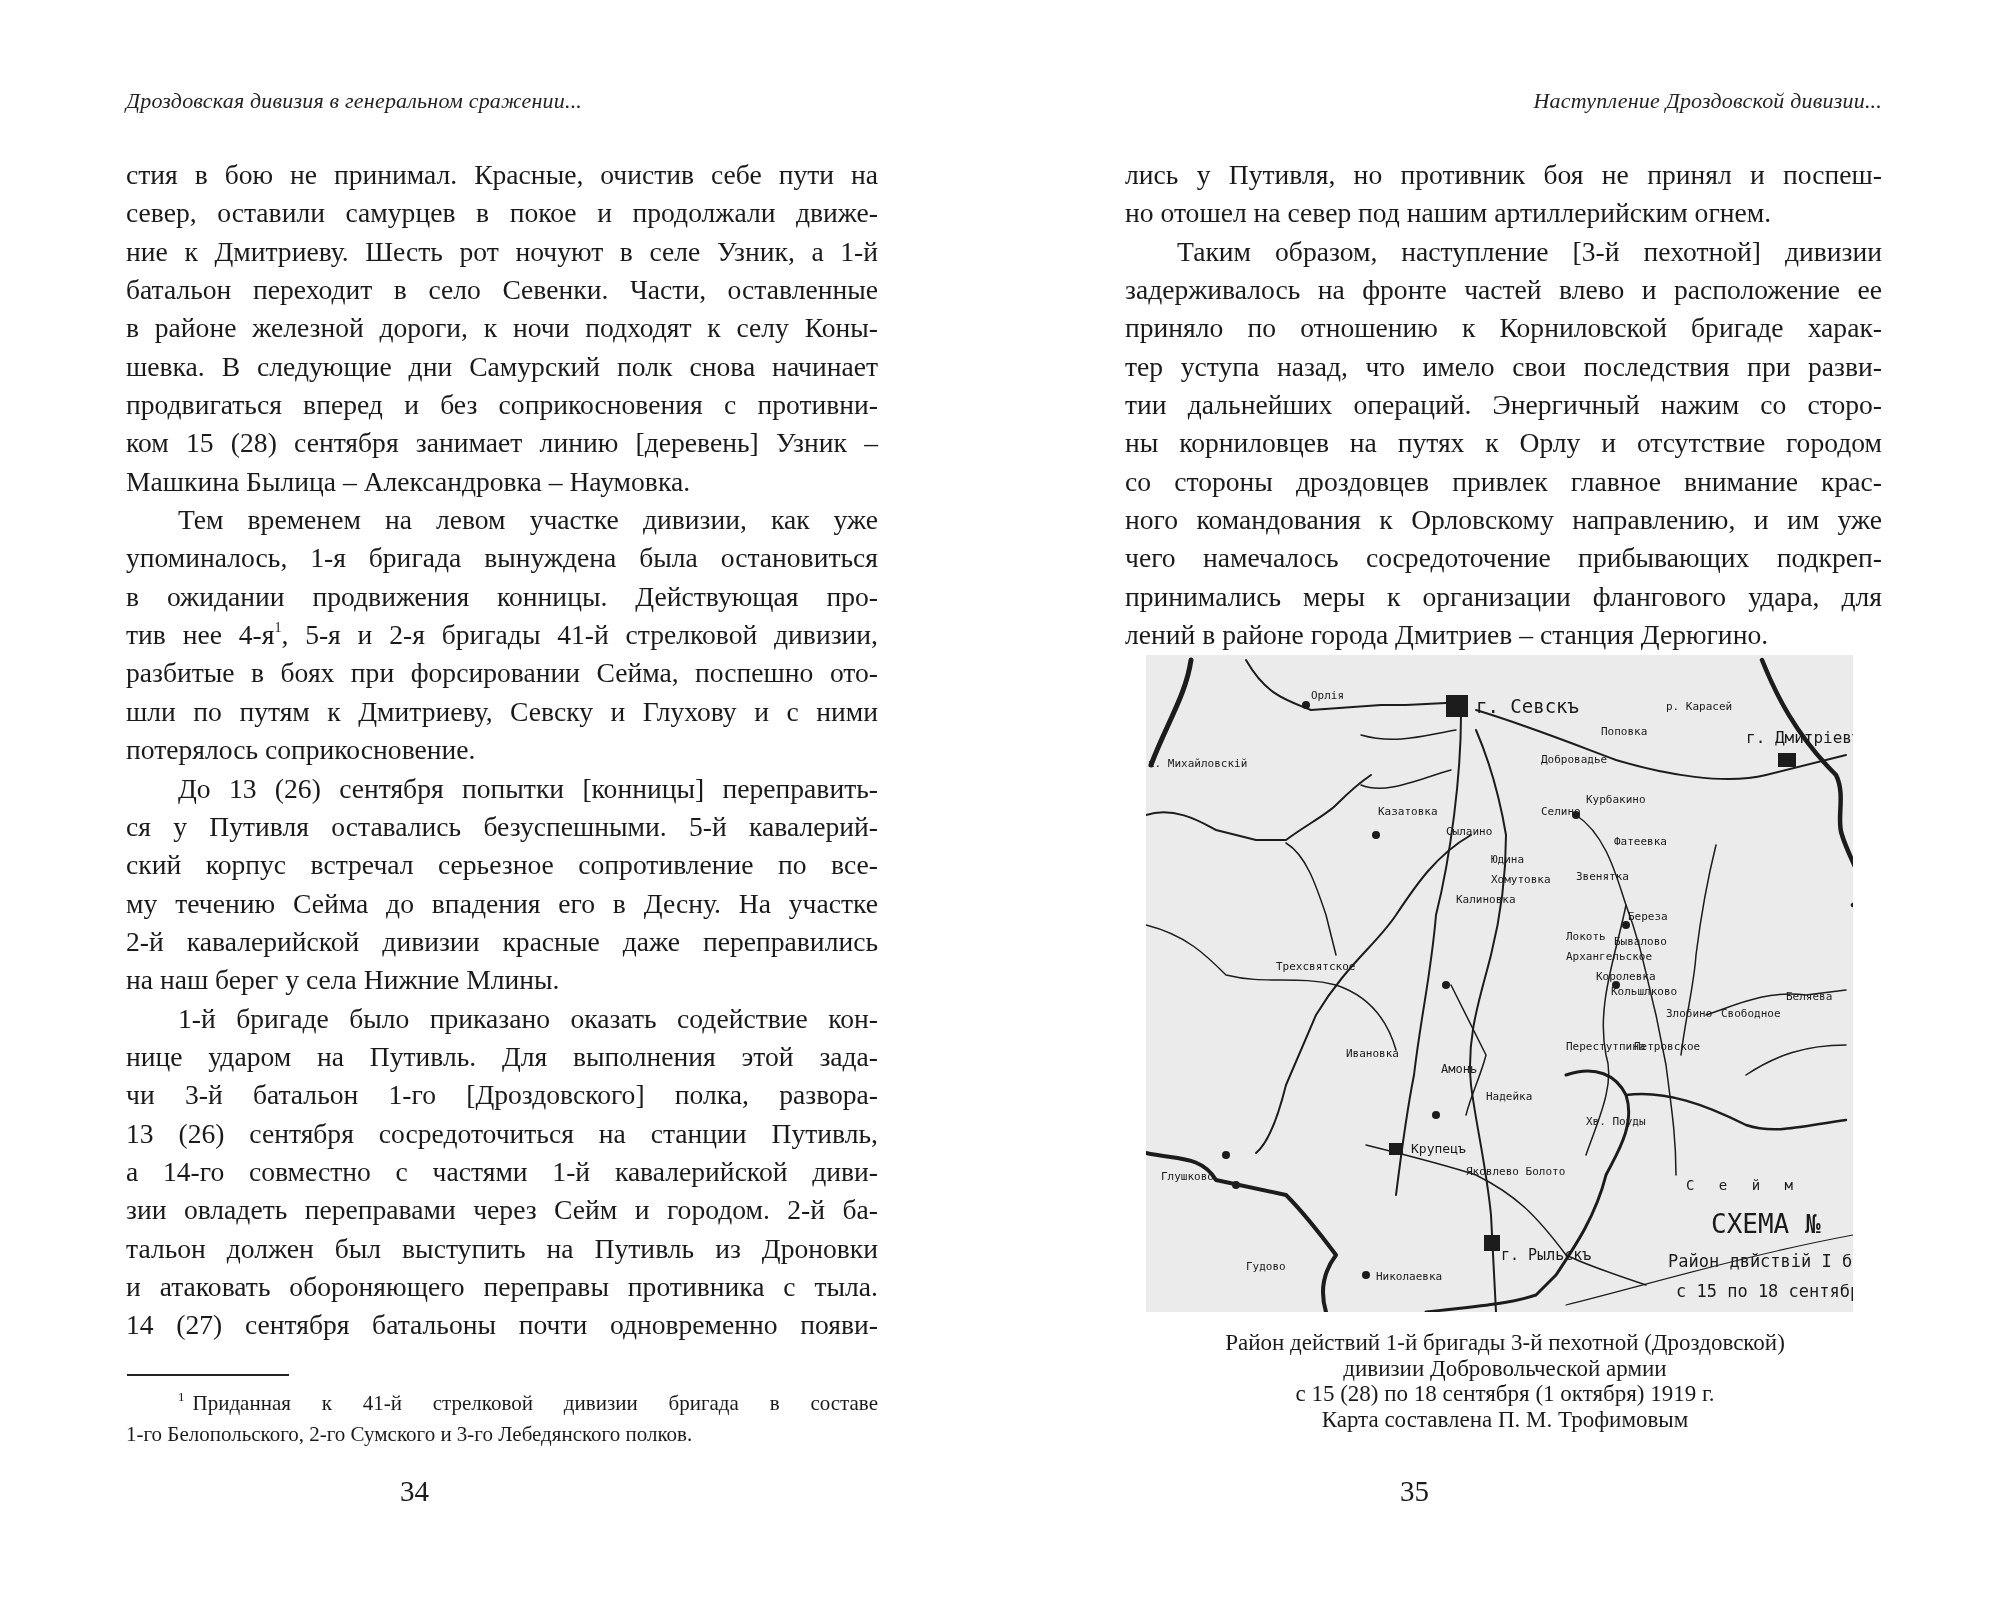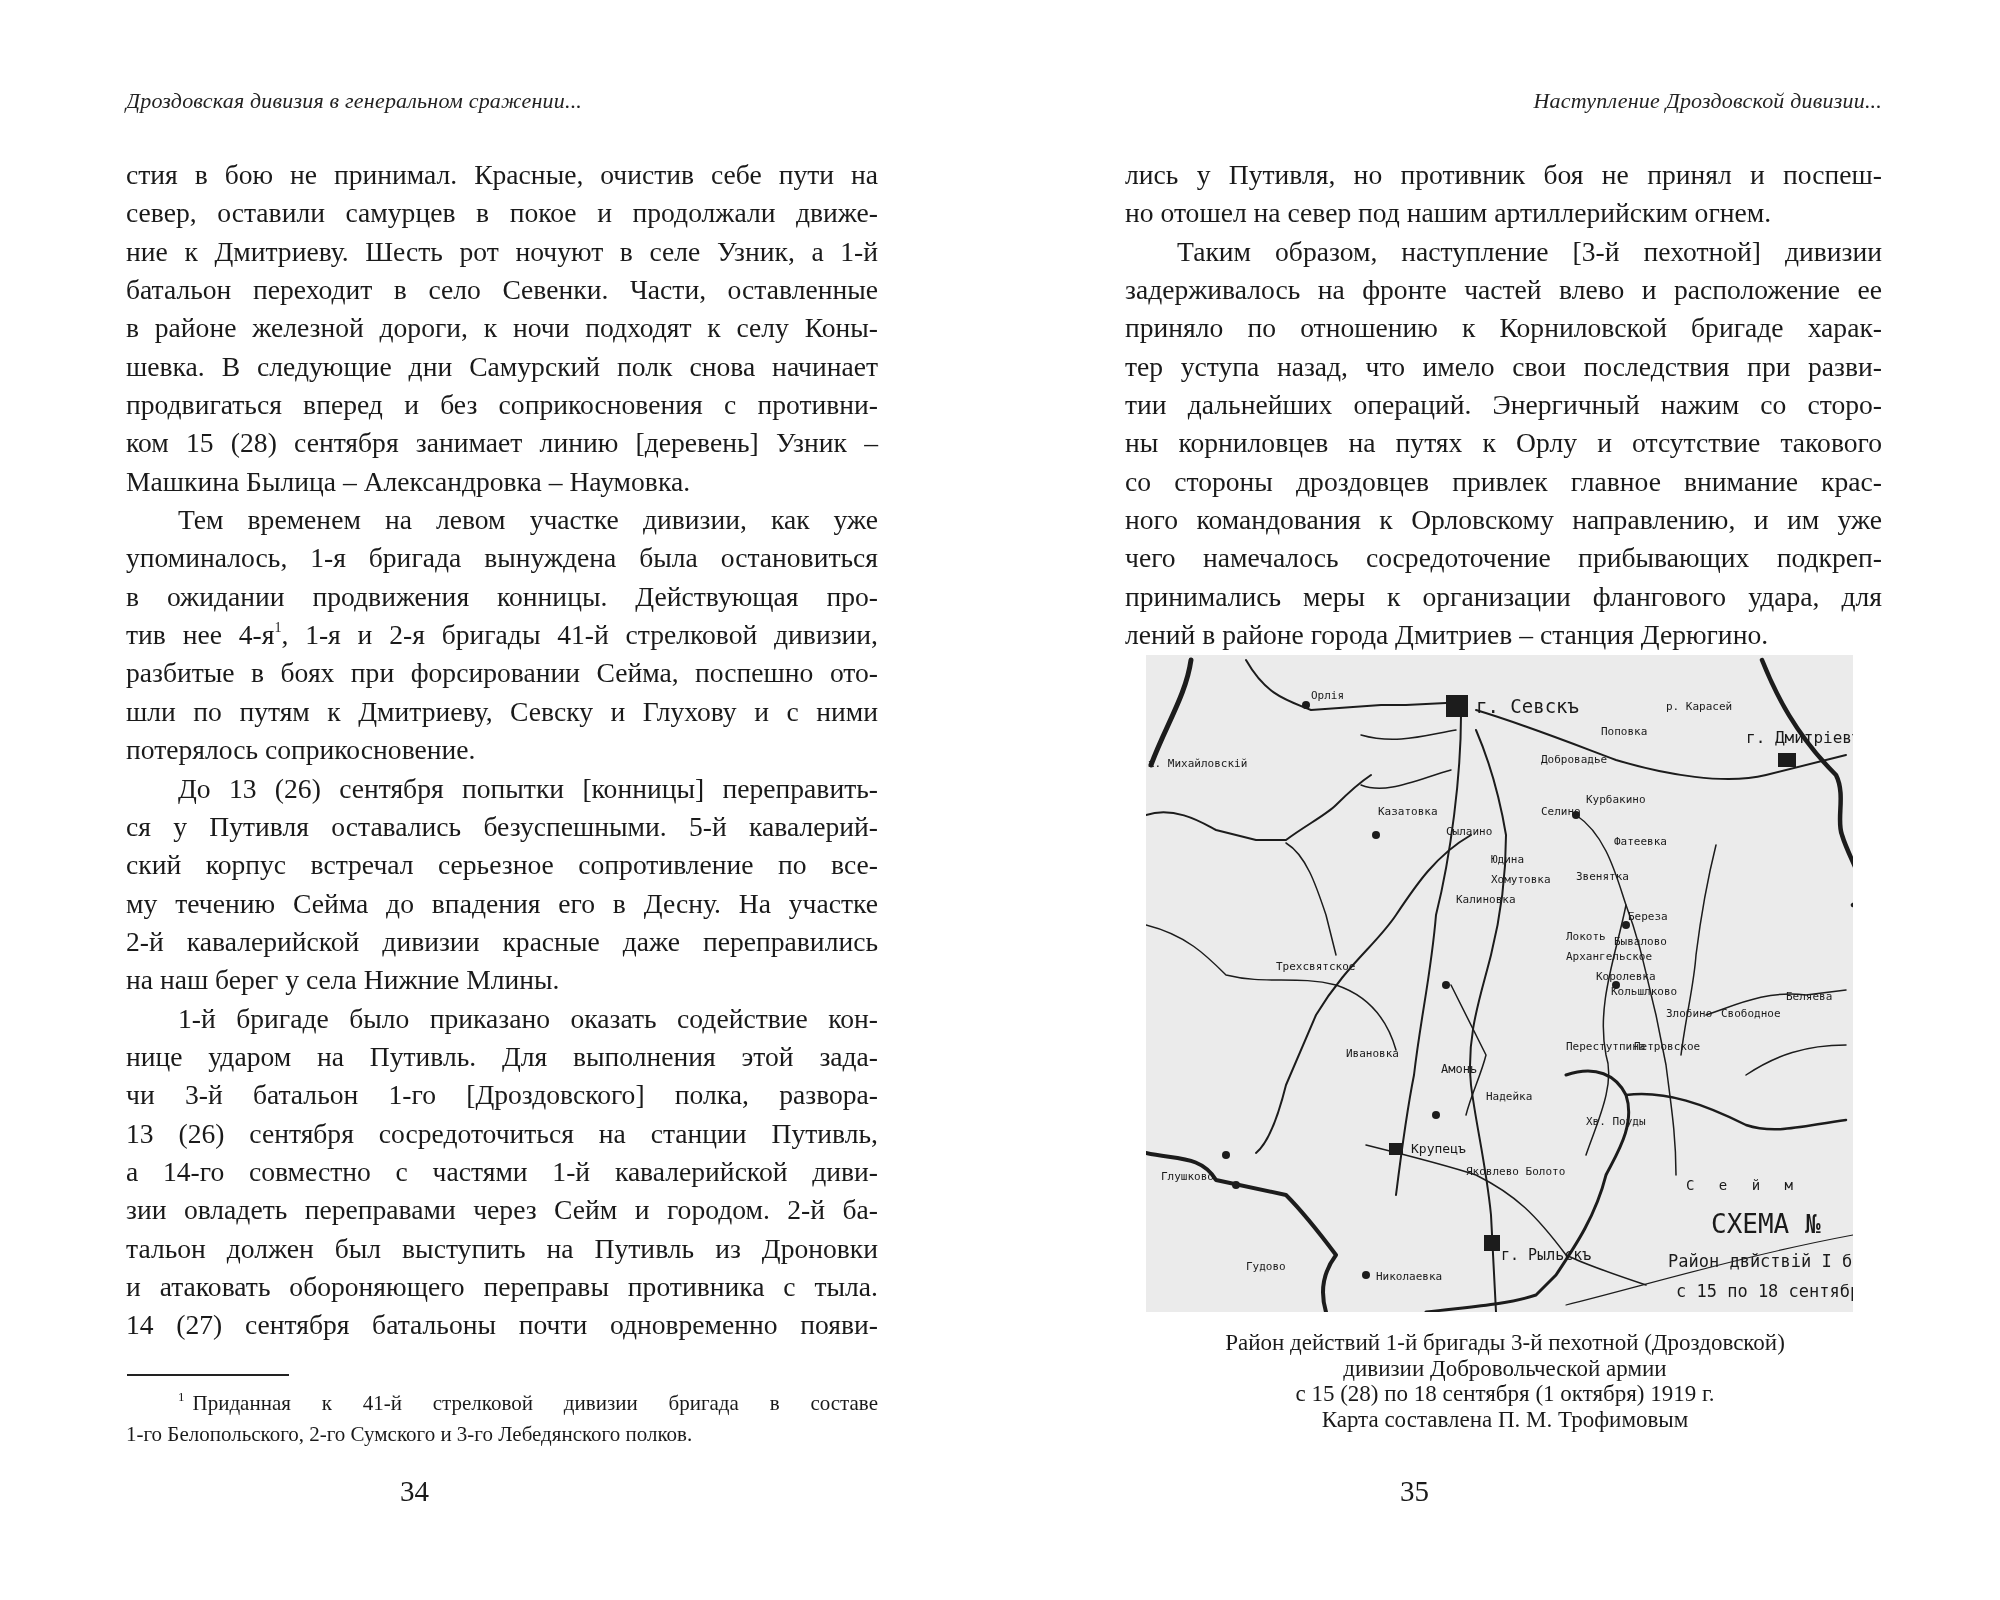--- a/index.html
+++ b/index.html
@@ -49,21 +49,21 @@
     <span class="line">ние к Дмитриеву. Шесть рот ночуют в селе Узник, а 1-й</span>
     <span class="line">батальон переходит в село Севенки. Части, оставленные</span>
     <span class="line">в районе железной дороги, к ночи подходят к селу Коны-</span>
     <span class="line">шевка. В следующие дни Самурский полк снова начинает</span>
     <span class="line">продвигаться вперед и без соприкосновения с противни-</span>
     <span class="line">ком 15 (28) сентября занимает линию [деревень] Узник –</span>
     <span class="line last">Машкина Былица – Александровка – Наумовка.</span>
     <span class="line indent">Тем временем на левом участке дивизии, как уже</span>
     <span class="line">упоминалось, 1-я бригада вынуждена была остановиться</span>
     <span class="line">в ожидании продвижения конницы. Действующая про-</span>
-    <span class="line"><span>тив нее 4-я</span><sup class="fnref">1</sup><span>, 1-я и 2-я бригады 41-й стрелковой дивизии,</span></span>
+    <span class="line"><span>тив нее 4-я</span><sup class="fnref">1</sup><span>, 5-я и 2-я бригады 41-й стрелковой дивизии,</span></span>
     <span class="line">разбитые в боях при форсировании Сейма, поспешно ото-</span>
     <span class="line">шли по путям к Дмитриеву, Севску и Глухову и с ними</span>
     <span class="line last">потерялось соприкосновение.</span>
     <span class="line indent">До 13 (26) сентября попытки [конницы] переправить-</span>
     <span class="line">ся у Путивля оставались безуспешными. 5-й кавалерий-</span>
     <span class="line">ский корпус встречал серьезное сопротивление по все-</span>
     <span class="line">му течению Сейма до впадения его в Десну. На участке</span>
     <span class="line">2-й кавалерийской дивизии красные даже переправились</span>
     <span class="line last">на наш берег у села Нижние Млины.</span>
     <span class="line indent">1-й бригаде было приказано оказать содействие кон-</span>
@@ -90,21 +90,21 @@
   <div class="running-head">Наступление Дроздовской дивизии...</div>
 
   <div class="body-text">
     <span class="line">лись у Путивля, но противник боя не принял и поспеш-</span>
     <span class="line last">но отошел на север под нашим артиллерийским огнем.</span>
     <span class="line indent">Таким образом, наступление [3-й пехотной] дивизии</span>
     <span class="line">задерживалось на фронте частей влево и расположение ее</span>
     <span class="line">приняло по отношению к Корниловской бригаде харак-</span>
     <span class="line">тер уступа назад, что имело свои последствия при разви-</span>
     <span class="line">тии дальнейших операций. Энергичный нажим со сторо-</span>
-    <span class="line">ны корниловцев на путях к Орлу и отсутствие такового</span>
+    <span class="line">ны корниловцев на путях к Орлу и отсутствие городом</span>
     <span class="line">со стороны дроздовцев привлек главное внимание крас-</span>
     <span class="line">ного командования к Орловскому направлению, и им уже</span>
     <span class="line">чего намечалось сосредоточение прибывающих подкреп-</span>
     <span class="line">принимались меры к организации флангового удара, для</span>
     <span class="line last">лений в районе города Дмитриев – станция Дерюгино.</span>
   </div>
 
   <div class="map-figure">
     <svg viewBox="0 0 707 657">
       <g fill="none" stroke="#1c1c1c" stroke-linecap="round" stroke-linejoin="round">

